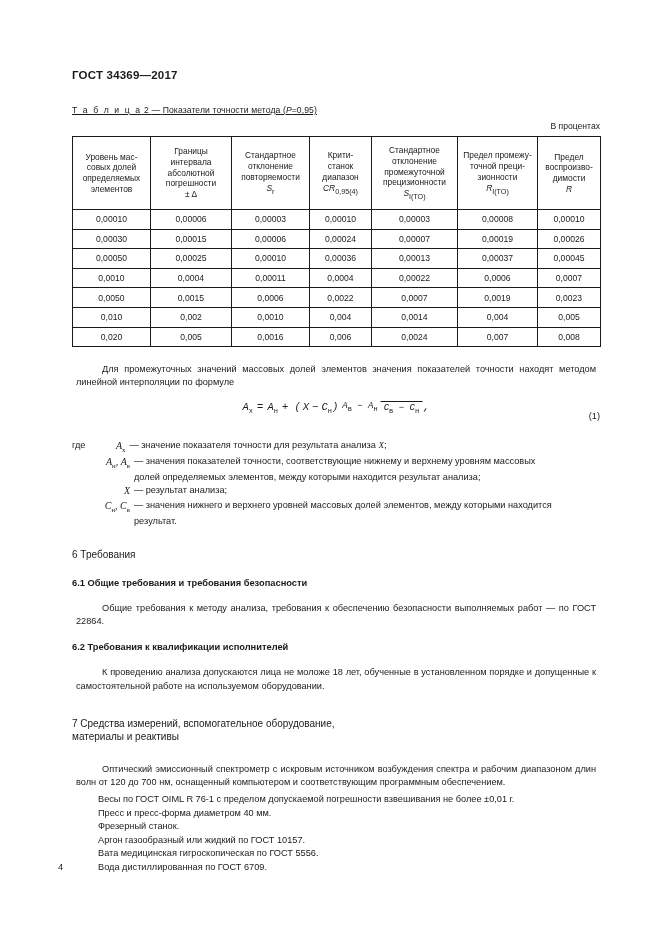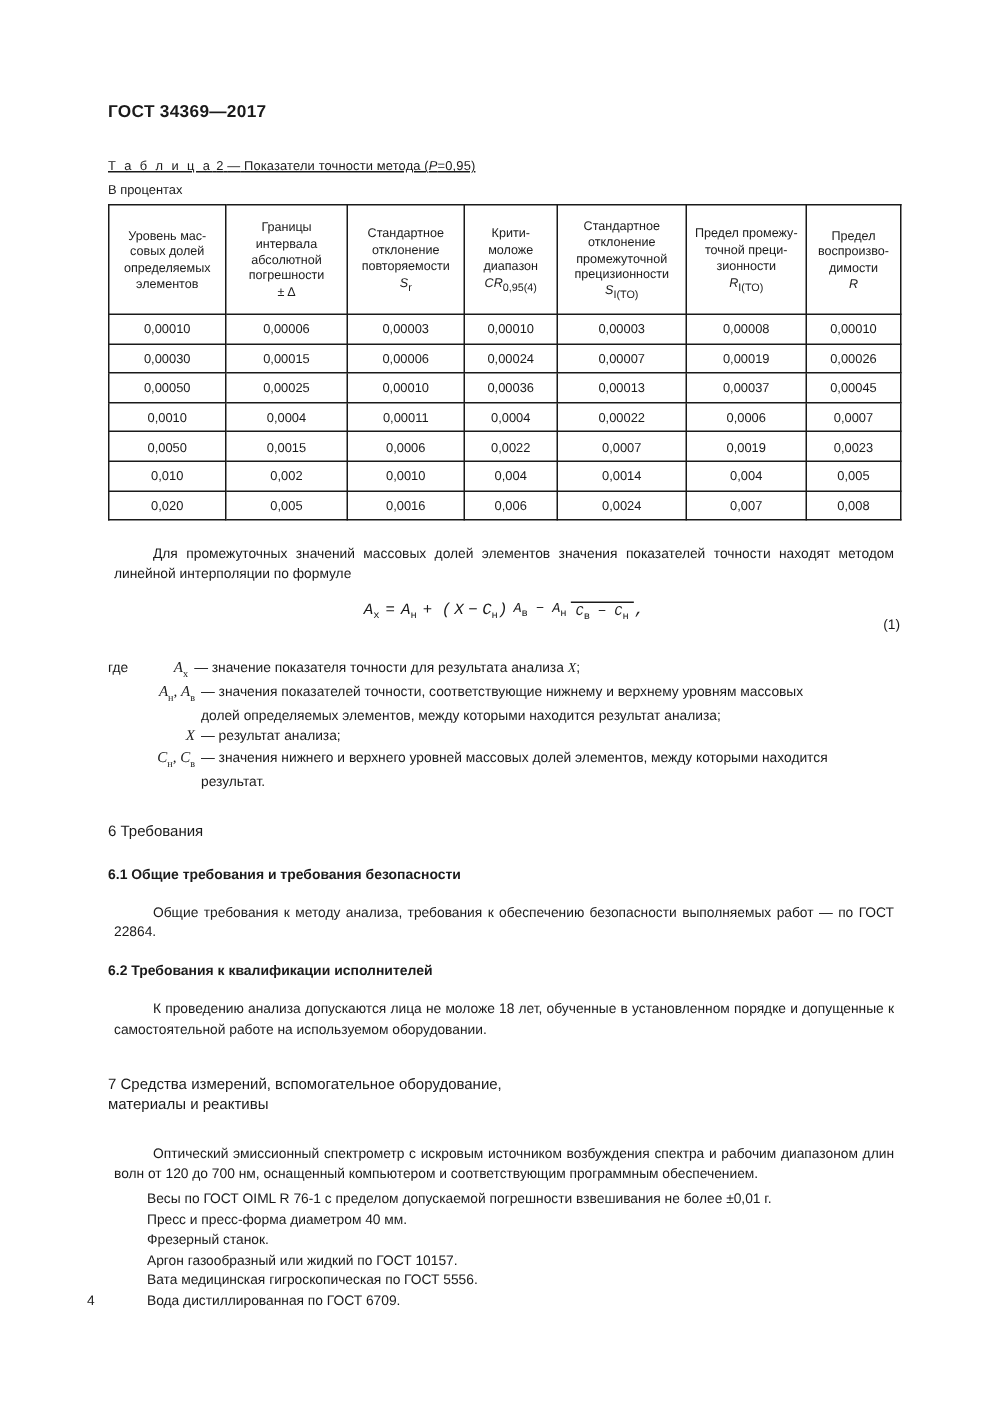--- a/index.html
+++ b/index.html
@@ -43,21 +43,21 @@
     letter-spacing: 0.1px;
     text-decoration: underline;
   }
   .table-caption .spaced {
     letter-spacing: 1.6px;
   }
   .table-caption i { font-style: italic; }
 
   .units-line {
     font-size: 8.6px;
-    text-align: left;
+    text-align: right;
     margin: 6px 0 5px 0;
   }
 
   
   table.precision {
     border-collapse: collapse;
     width: 528px;
     table-layout: fixed;
     font-size: 8.4px;
   }
@@ -248,21 +248,21 @@
             <div>± Δ</div>
           </th>
           <th>
             <div>Стандартное</div>
             <div>отклонение</div>
             <div>повторяемости</div>
             <div><span class="hdr-it">S</span><span class="hdr-sub">r</span></div>
           </th>
           <th>
             <div>Крити-</div>
-            <div>моложе</div>
+            <div>станок</div>
             <div>диапазон</div>
             <div><span class="hdr-it">CR</span><span class="hdr-sub">0,95(4)</span></div>
           </th>
           <th>
             <div>Стандартное</div>
             <div>отклонение</div>
             <div>промежуточной</div>
             <div>прецизионности</div>
             <div><span class="hdr-it">S</span><span class="hdr-sub">I(TO)</span></div>
           </th>

